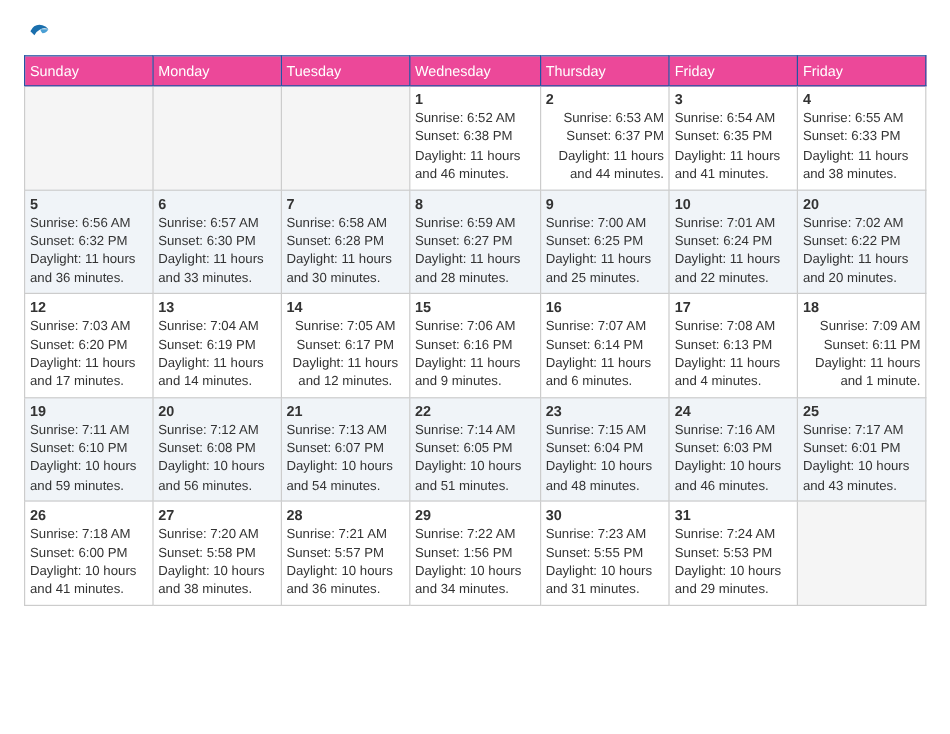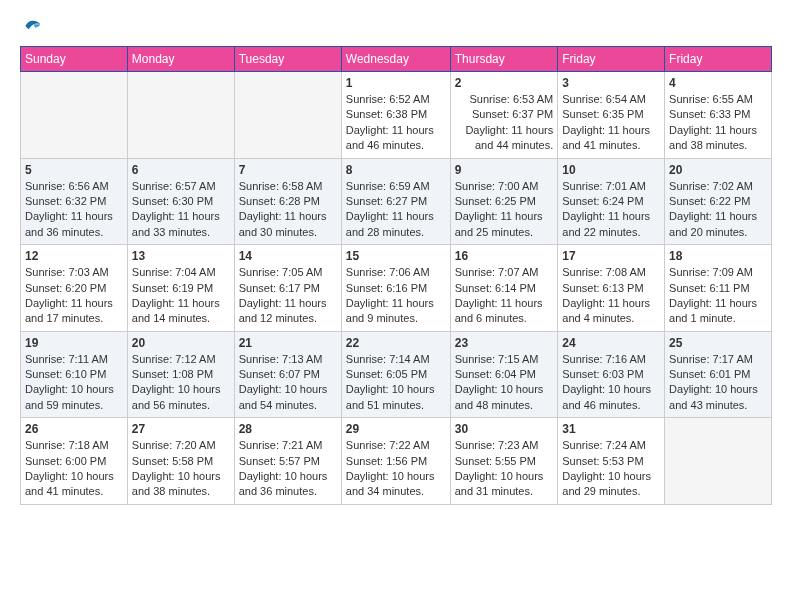--- a/index.html
+++ b/index.html
@@ -220,21 +220,21 @@
           </td>
           <td>
             <span class="day-num">13</span>
             <div class="day-info" style="white-space: pre-line;">Sunrise: 7:04 AM
 Sunset: 6:19 PM
 Daylight: 11 hours
 and 14 minutes.</div>
           </td>
           <td>
             <span class="day-num">14</span>
-            <div class="day-info" style="white-space: pre-line;">Sunrise: 7:05 AM
+            <div class="day-info" style="white-space: pre-line; text-align: center;">Sunrise: 7:05 AM
 Sunset: 6:17 PM
 Daylight: 11 hours
 and 12 minutes.</div>
           </td>
           <td>
             <span class="day-num">15</span>
             <div class="day-info" style="white-space: pre-line;">Sunrise: 7:06 AM
 Sunset: 6:16 PM
 Daylight: 11 hours
 and 9 minutes.</div>
@@ -248,38 +248,38 @@
           </td>
           <td>
             <span class="day-num">17</span>
             <div class="day-info" style="white-space: pre-line;">Sunrise: 7:08 AM
 Sunset: 6:13 PM
 Daylight: 11 hours
 and 4 minutes.</div>
           </td>
           <td>
             <span class="day-num">18</span>
-            <div class="day-info" style="white-space: pre-line;">Sunrise: 7:09 AM
+            <div class="day-info" style="white-space: pre-line; text-align: right;">Sunrise: 7:09 AM
 Sunset: 6:11 PM
 Daylight: 11 hours
 and 1 minute.</div>
           </td>
         </tr>
         <tr class="row-alt">
           <td>
             <span class="day-num">19</span>
             <div class="day-info" style="white-space: pre-line;">Sunrise: 7:11 AM
 Sunset: 6:10 PM
 Daylight: 10 hours
 and 59 minutes.</div>
           </td>
           <td>
             <span class="day-num">20</span>
             <div class="day-info" style="white-space: pre-line;">Sunrise: 7:12 AM
-Sunset: 1:08 PM
+Sunset: 6:08 PM
 Daylight: 10 hours
 and 56 minutes.</div>
           </td>
           <td>
             <span class="day-num">21</span>
             <div class="day-info" style="white-space: pre-line;">Sunrise: 7:13 AM
 Sunset: 6:07 PM
 Daylight: 10 hours
 and 54 minutes.</div>
           </td>

